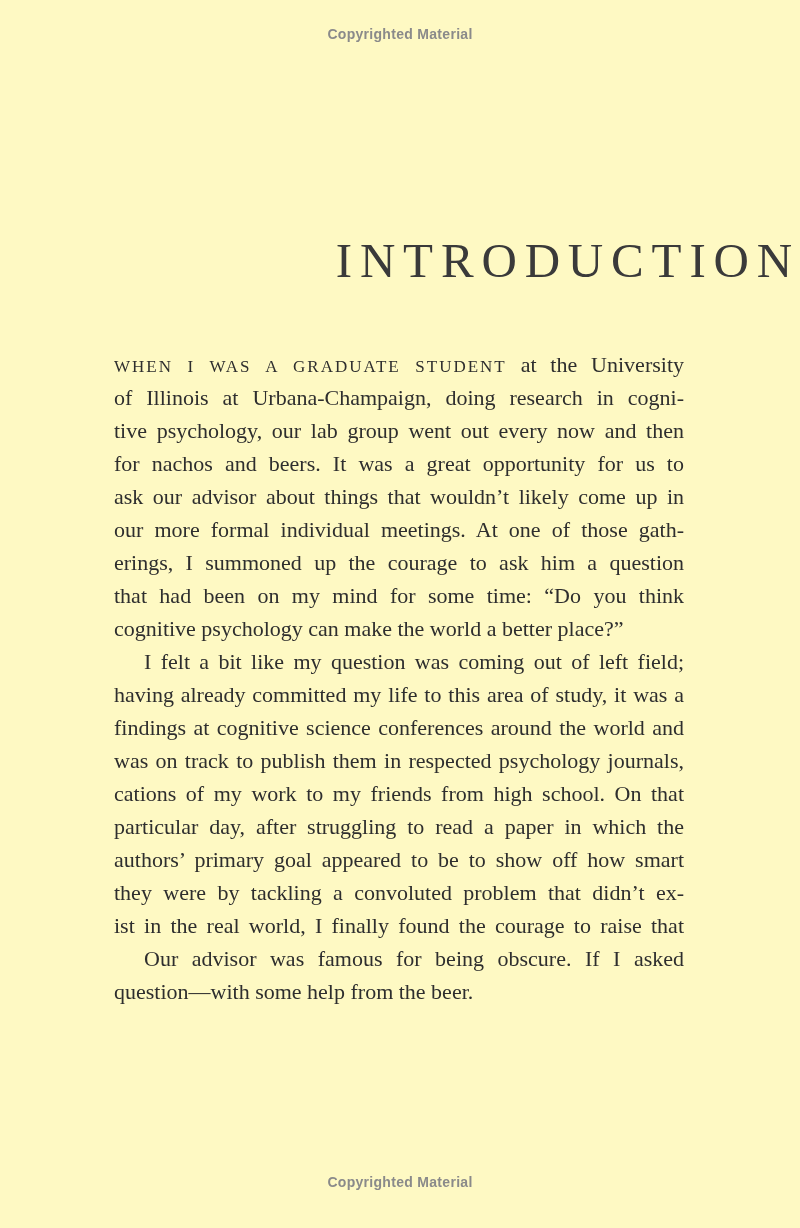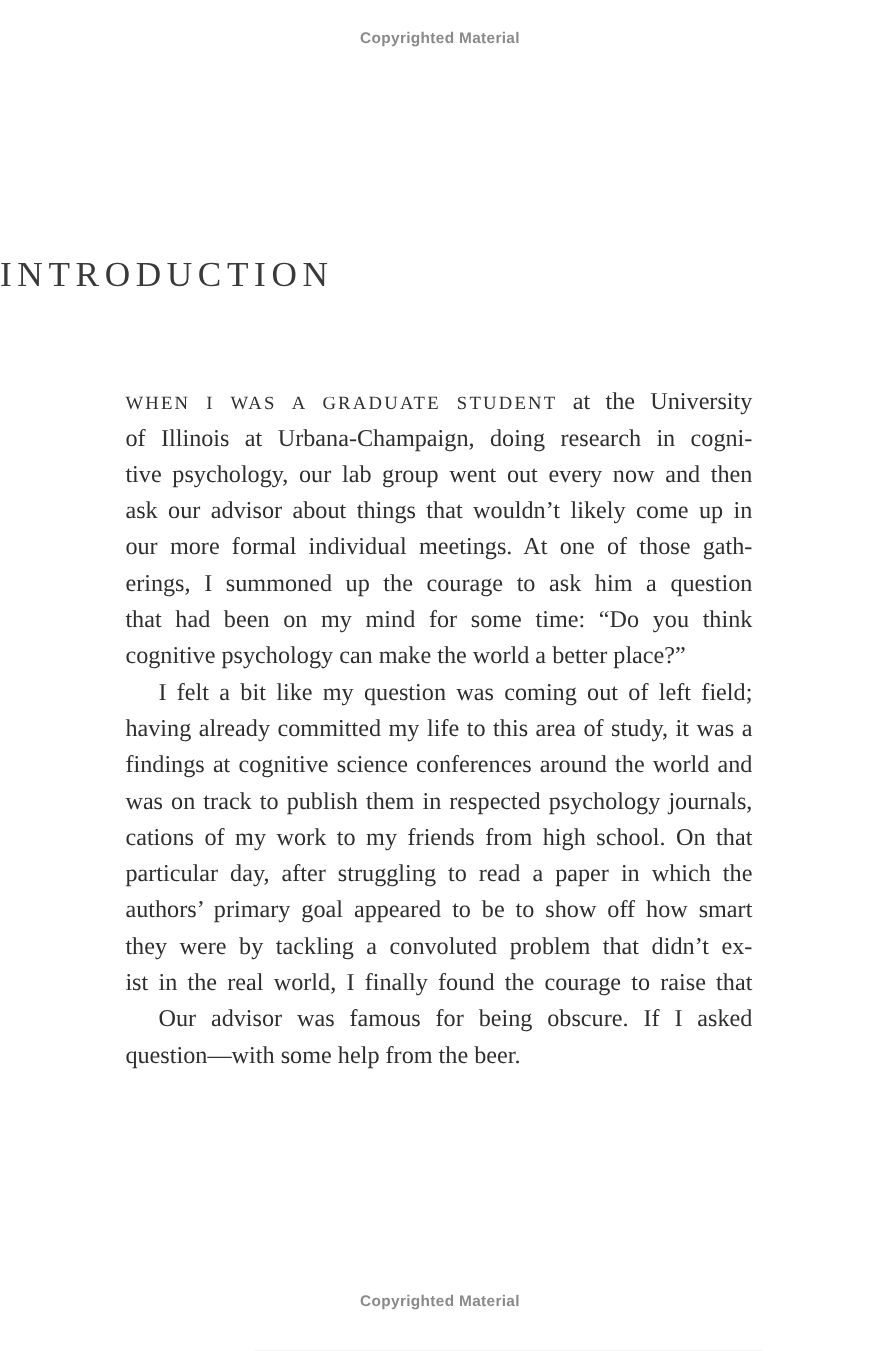--- a/index.html
+++ b/index.html
@@ -1,21 +1,21 @@
 <!DOCTYPE html>
 <html><head>
 <meta charset="utf-8">
 <style>
   html, body { margin: 0; padding: 0; background: #e8e8e8; }
   .page {
     position: relative;
     width: 800px;
     height: 1228px;
     margin: 0 auto;
-    background: #ffffff;
+    background: #fef9c3;
     overflow: hidden;
     font-family: "Liberation Serif", serif;
   }
   .copyright {
     position: absolute;
     left: 0;
     width: 100%;
     text-align: center;
     font-family: "Liberation Sans", sans-serif;
     font-weight: 700;
@@ -24,23 +24,23 @@
     letter-spacing: 0.3px;
     color: #8a8a8a;
   }
   .copyright.top { top: 24px; }
   .copyright.bottom { top: 1172px; }
   .book-title {
     position: absolute;
     top: 202px;
     left: 0;
     width: 100%;
-    text-align: left;
+    text-align: right;
     font-family: "Liberation Serif", serif;
-    font-size: 32px;
+    font-size: 49px;
     line-height: 52px;
     font-weight: 400;
     letter-spacing: 0.16em;
     color: #3a3a3a;
     white-space: nowrap;
   }
   .body-text {
     position: absolute;
     top: 348px;
     left: 114px;
@@ -72,20 +72,21 @@
 <div class="page">
 
   <div class="copyright top">Copyrighted Material</div>
 
   <h1 class="book-title">INTRODUCTION</h1>
 
   <div class="body-text">
     <div class="ln"><span class="smallcaps">WHEN I WAS A GRADUATE STUDENT</span><span> at the University</span></div>
     <div class="ln">of Illinois at Urbana-Champaign, doing research in cogni-</div>
     <div class="ln">tive psychology, our lab group went out every now and then</div>
+    <div class="ln">for nachos and beers. It was a great opportunity for us to</div>
     <div class="ln">ask our advisor about things that wouldn’t likely come up in</div>
     <div class="ln">our more formal individual meetings. At one of those gath-</div>
     <div class="ln">erings, I summoned up the courage to ask him a question</div>
     <div class="ln">that had been on my mind for some time: “Do you think</div>
     <div class="ln last">cognitive psychology can make the world a better place?”</div>
     <div class="ln ind">I felt a bit like my question was coming out of left field;</div>
     <div class="ln">having already committed my life to this area of study, it was a</div>
     <div class="ln">findings at cognitive science conferences around the world and</div>
     <div class="ln">was on track to publish them in respected psychology journals,</div>
     <div class="ln">cations of my work to my friends from high school. On that</div>

